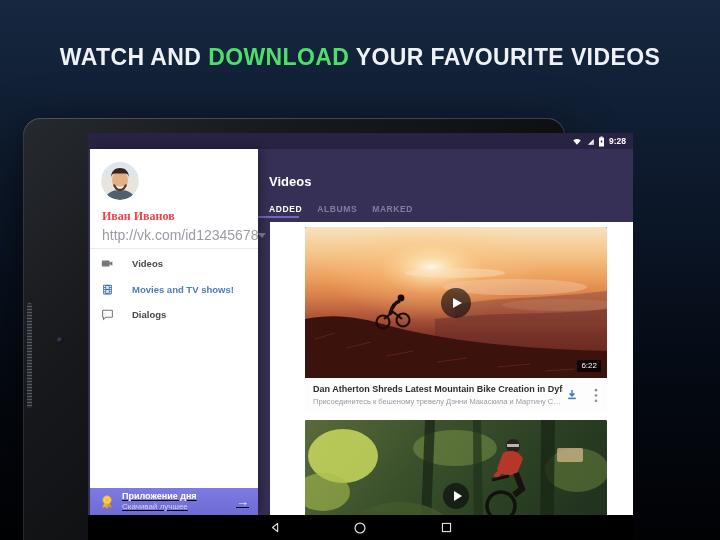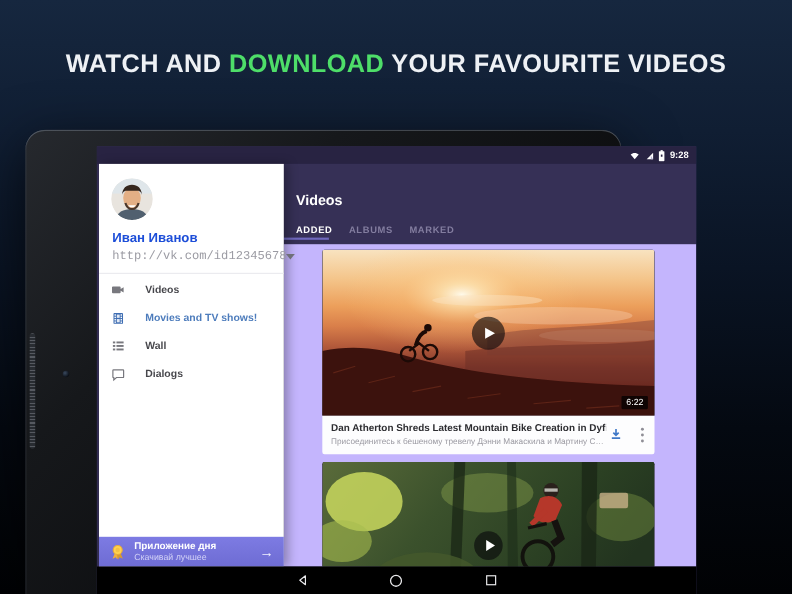--- a/index.html
+++ b/index.html
@@ -26,21 +26,21 @@
     display:flex;justify-content:flex-end;align-items:center;gap:3px;padding-right:7px;box-sizing:border-box;}
   .statusbar svg{display:block;}
   .sb-time{color:#fff;font-size:8.5px;font-weight:bold;line-height:1;margin-left:1px;}
   
   .appheader{position:absolute;left:170px;top:16px;width:375px;height:73px;background:#363056;}
   .app-title{position:absolute;left:11px;top:25px;font-size:13px;font-weight:bold;color:#fff;}
   .tabs{position:absolute;left:11px;bottom:8px;display:flex;gap:15px;}
   .tab{font-size:8.5px;font-weight:bold;letter-spacing:.6px;color:#837d9f;}
   .tab.active{color:#fff;}
   .tab-underline{position:absolute;left:0;bottom:4px;width:41px;height:2px;background:#6f68bd;}
-  .appbody{position:absolute;left:170px;top:89px;width:375px;height:293px;background:#c4b5fd;overflow:hidden;}
+  .appbody{position:absolute;left:182px;top:89px;width:375px;height:293px;background:#ffffff;overflow:hidden;}
   
   .card{position:absolute;left:35px;width:302px;}
   .card1{top:5px;}
   .card2{top:198px;}
   .thumb{position:relative;width:302px;height:151px;overflow:hidden;border-radius:2px 2px 0 0;background:#222;}
   .thumb svg{position:absolute;left:0;top:0;}
   .play{position:absolute;left:calc(50% - 15px);top:calc(50% - 15px);width:30px;height:30px;border-radius:50%;
     background:rgba(8,8,12,.62);display:flex;align-items:center;justify-content:center;}
   .play::after{content:"";display:block;margin-left:3px;border-left:9px solid #fff;
     border-top:5.5px solid transparent;border-bottom:5.5px solid transparent;}
@@ -54,33 +54,33 @@
   .vsub{font-size:7.5px;color:#9a99a1;white-space:nowrap;overflow:hidden;text-overflow:ellipsis;width:248px;margin-top:3px;}
   .dl{position:absolute;right:28px;top:10px;}
   .kebab{position:absolute;right:9px;top:10px;}
   
   .navbar{position:absolute;left:0;bottom:0;width:100%;height:25px;background:#000;}
   .nav-ic{position:absolute;top:6px;}
   
   .drawer{position:absolute;left:2px;top:16px;width:168px;height:366px;background:#fff;
     box-shadow:4px 0 9px rgba(0,0,0,.3);}
   .avatar{position:absolute;left:11px;top:13px;width:38px;height:38px;border-radius:50%;overflow:hidden;}
-  .pname{position:absolute;left:12px;top:60px;font-size:12px;font-weight:bold;color:#1d4ed8;}
+  .pname{position:absolute;left:12px;top:60px;font-size:12px;font-weight:bold;color:#ef4444;font-family:Liberation Serif, serif;}
   .purlrow{position:absolute;left:12px;top:78px;width:144px;display:flex;justify-content:space-between;align-items:center;}
-  .purl{font-size:11px;color:#9b9ba3;font-family:Liberation Mono, monospace;}
+  .purl{font-size:14px;color:#9b9ba3;}
   .caret{width:0;height:0;border-left:4px solid transparent;border-right:4px solid transparent;
     border-top:5px solid #6f6f78;}
   .divider{position:absolute;left:0;top:99px;width:100%;height:1px;background:#e9e9ee;}
   .menu{position:absolute;left:0;top:102px;width:100%;}
   .mi{display:flex;align-items:center;height:25.5px;padding-left:11px;gap:18px;}
   .mi svg{width:13px;height:13px;flex:none;}
   .mi .lbl{font-size:9.5px;font-weight:bold;color:#47474c;}
   .mi.active .lbl{color:#4d7cbc;}
   .banner{position:absolute;left:0;bottom:0;width:100%;height:27px;box-sizing:border-box;
-    background:linear-gradient(180deg,#7d7be3,#6e6cd3);display:flex;align-items:center;padding:12px 9px;gap:7px;}
+    background:linear-gradient(180deg,#7d7be3,#6e6cd3);display:flex;align-items:center;padding:12px 9px;gap:7px;text-decoration:underline;}
   .btexts{flex:1;line-height:1;}
   .btitle{font-size:9px;font-weight:bold;color:#fff;}
   .bsub{font-size:8px;color:rgba(235,235,255,.78);margin-top:2px;}
   .barrow{font-size:13px;color:#f2f2ff;line-height:1;}
 </style>
 </head>
 <body>
 
 <div class="stage">
 
@@ -258,33 +258,20 @@
               <rect x="15.9" y="13" width="2.4" height="2.4"></rect>
                   <rect x="15.9" y="17" width="2.4" height="2.4"></rect>
               <rect x="9.6" y="5.5" width="4.8" height="5.5" opacity=".85"></rect>
                   <rect x="9.6" y="13" width="4.8" height="5.5" opacity=".85"></rect>
                 </g>
               </svg>
             <span class="lbl">Movies and TV shows!</span>
           </div>
           <div class="mi">
             <svg viewBox="0 0 24 24">
-              <g fill="#78787e">
-                  <rect x="3" y="4.5" width="4" height="3.2"></rect>
-                  <rect x="9" y="4.5" width="12" height="3.2"></rect>
-              <rect x="3" y="10.4" width="4" height="3.2"></rect>
-                  <rect x="9" y="10.4" width="12" height="3.2"></rect>
-              <rect x="3" y="16.3" width="4" height="3.2"></rect>
-                  <rect x="9" y="16.3" width="12" height="3.2"></rect>
-                </g>
-              </svg>
-            <span class="lbl">Wall</span>
-          </div>
-          <div class="mi">
-            <svg viewBox="0 0 24 24">
               <path d="M4 4h16c.6 0 1 .4 1 1v11c0 .6-.4 1-1 1H9l-4.5 4V17H4c-.6 0-1-.4-1-1V5c0-.6.4-1 1-1z" fill="none" stroke="#78787e" stroke-width="2"></path>
               </svg>
             <span class="lbl">Dialogs</span>
           </div>
         </div>
 
         <div class="banner">
           <svg width="16" height="16" viewBox="0 0 24 24">
             <path d="M8.5 12l-3.5 9 4.3-2.2L11.5 22l2-9z" fill="#f0b03c"></path>
             <path d="M15.5 12l3.5 9-4.3-2.2L12.5 22l-2-9z" fill="#d99a2e"></path>

